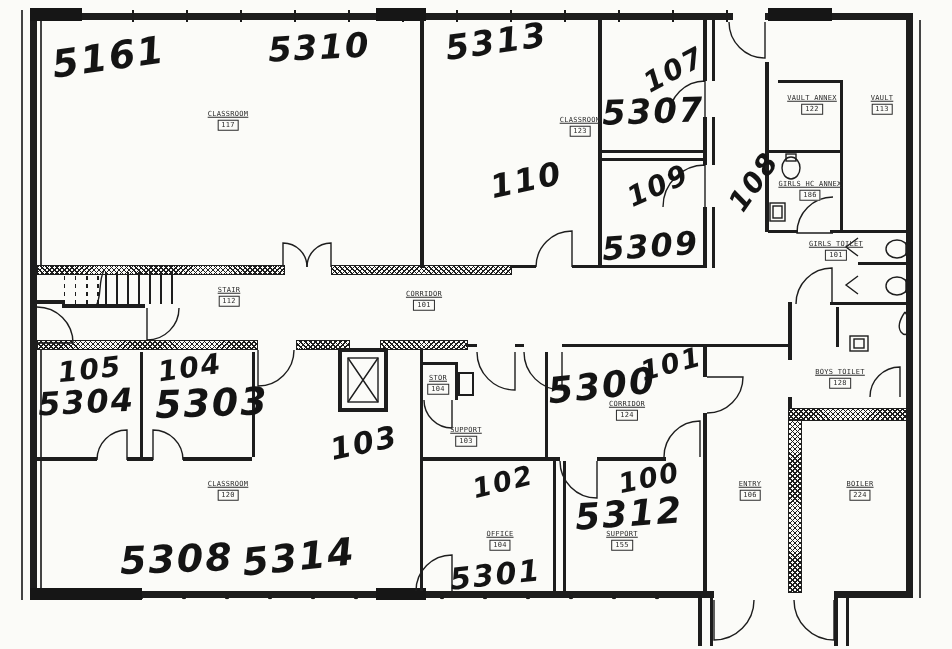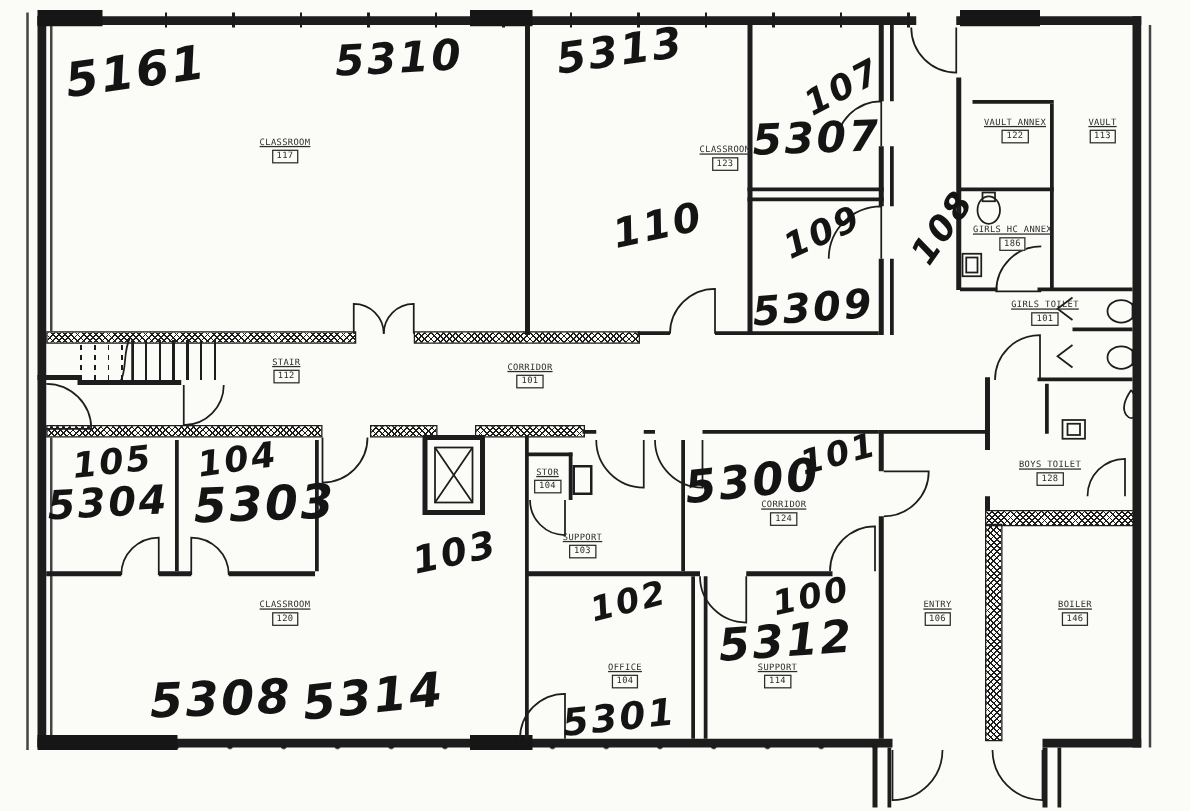--- a/index.html
+++ b/index.html
@@ -226,29 +226,29 @@
   <div class="pl" style="left:627px;top:410px;">
     <div>CORRIDOR</div>
     <span class="num">124</span>
   </div>
   <div class="pl" style="left:500px;top:540px;">
     <div>OFFICE</div>
     <span class="num">104</span>
   </div>
   <div class="pl" style="left:622px;top:540px;">
     <div>SUPPORT</div>
-    <span class="num">114</span>
+    <span class="num">155</span>
   </div>
   <div class="pl" style="left:750px;top:490px;">
     <div>ENTRY</div>
     <span class="num">106</span>
   </div>
   <div class="pl" style="left:860px;top:490px;">
     <div>BOILER</div>
-    <span class="num">146</span>
+    <span class="num">224</span>
   </div>
 
   <div class="hw" style="left:52px;top:38px;font-size:38px;transform:rotate(-8deg);">5161</div>
   <div class="hw" style="left:268px;top:30px;font-size:34px;transform:rotate(-3deg);">5310</div>
   <div class="hw" style="left:445px;top:24px;font-size:34px;transform:rotate(-8deg);">5313</div>
   <div class="hw" style="left:490px;top:164px;font-size:32px;transform:rotate(-12deg);">110</div>
   <div class="hw" style="left:642px;top:56px;font-size:28px;transform:rotate(-28deg);">107</div>
   <div class="hw" style="left:602px;top:94px;font-size:34px;transform:rotate(-2deg);">5307</div>
   <div class="hw" style="left:626px;top:172px;font-size:28px;transform:rotate(-24deg);">109</div>
   <div class="hw" style="left:602px;top:230px;font-size:32px;transform:rotate(-4deg);">5309</div>

